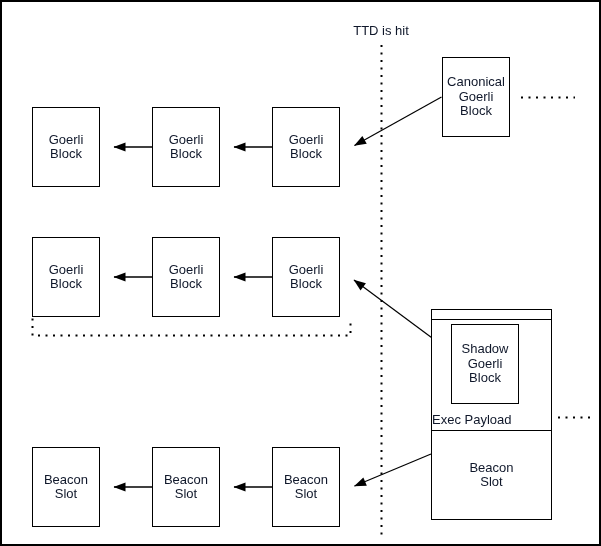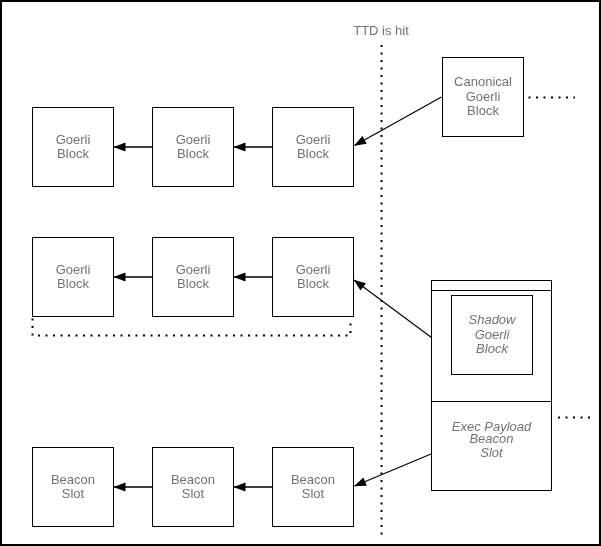--- a/index.html
+++ b/index.html
@@ -3,66 +3,65 @@
 <meta charset="utf-8">
 <style>
   html,body{margin:0;padding:0;background:#fff;}
   .canvas{
     position:relative;
     width:601px;height:546px;
     background:#ffffff;
     box-sizing:border-box;
     border:2px solid #000;
     font-family:"Liberation Sans", sans-serif;
-    color:#737373;
+    color:#0f172a;
     overflow:hidden;
   }
   .node{
     position:absolute;
-    width:82px;height:80px;
+    width:68px;height:80px;
     box-sizing:border-box;
     border:1.5px solid #000;
     background:#fff;
     display:flex;align-items:center;justify-content:center;
     text-align:center;
   }
   .lbl{
     white-space:pre-line;
     font-size:13px;
     line-height:14.5px;
   }
   .floating-label{
     position:absolute;
     font-size:13px;
     text-align:center;
     white-space:pre-line;
   }
   .container{
     position:absolute;
-    left:429px;top:278px;
+    left:429px;top:307px;
     width:121px;height:211px;
     box-sizing:border-box;
     border:1.5px solid #000;
     background:#fff;
-    font-style:italic;
   }
   .container .strip-line{
     position:absolute;left:0;top:8.5px;width:100%;height:0;
     border-top:1.5px solid #000;
   }
   .container .separator-line{
     position:absolute;left:0;top:119.5px;width:100%;height:0;
     border-top:1.5px solid #000;
   }
   .container .shadow-node{
     position:absolute;left:19px;top:14px;
   }
   .container .exec-label{
     position:absolute;left:0;top:102px;width:100%;
-    text-align:center;font-size:13px;line-height:15px;margin-top:36px;
+    text-align:left;font-size:13px;line-height:15px;
   }
   .container .beacon-section{
     position:absolute;left:0;top:121px;width:100%;height:88px;
     display:flex;align-items:center;justify-content:center;
     text-align:center;
   }
   svg.connectors{
     position:absolute;left:0;top:0;width:601px;height:546px;
     pointer-events:none;
   }

